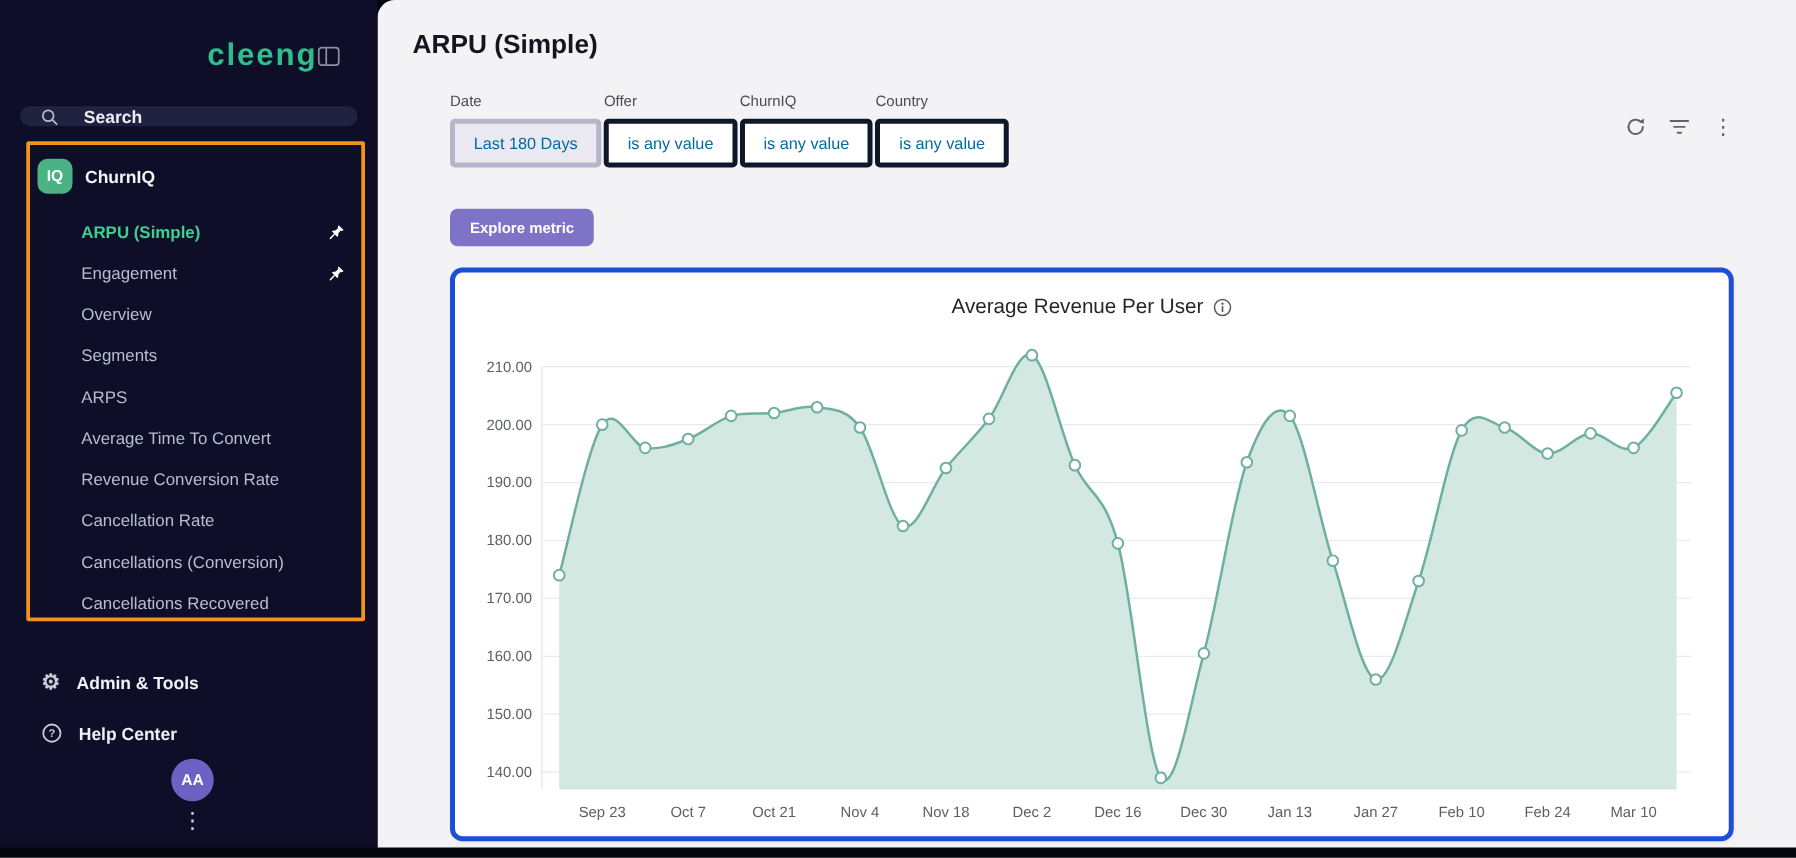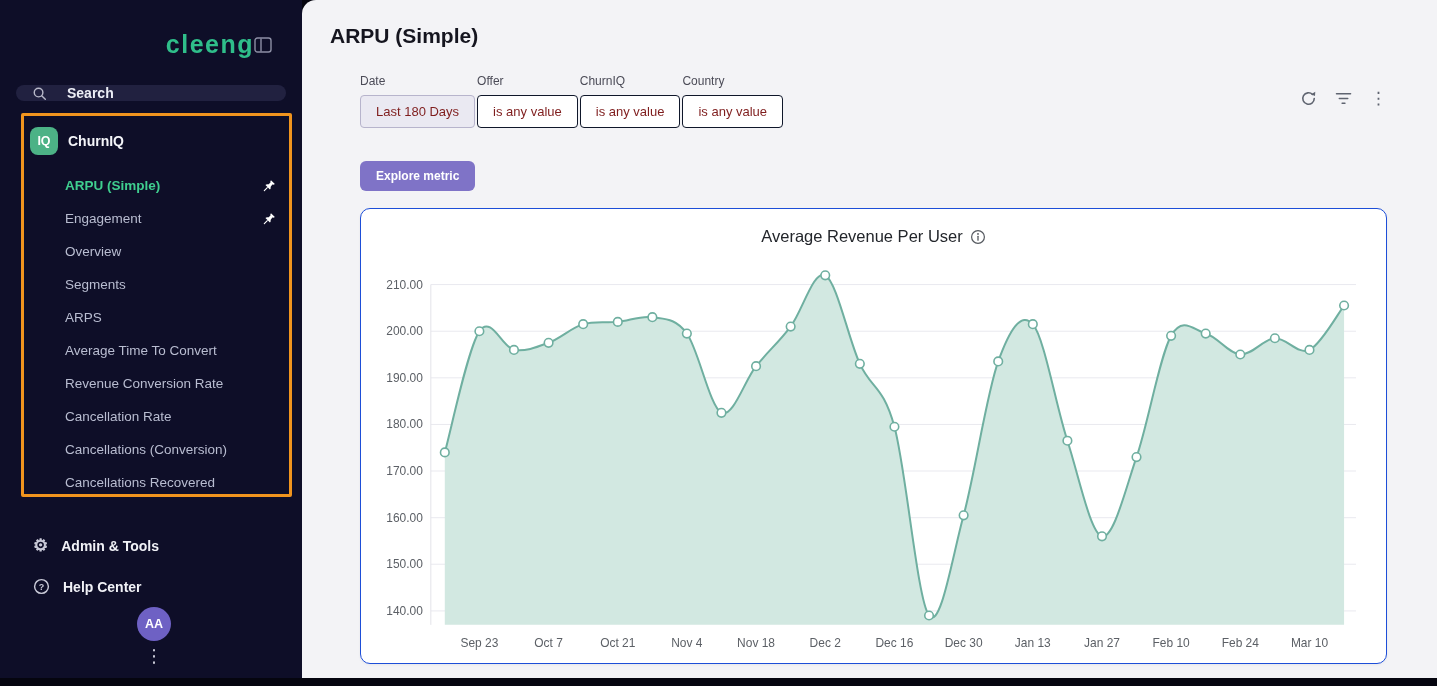--- a/index.html
+++ b/index.html
@@ -32,28 +32,28 @@
   .kebab { color:#d2d3df; font-size:18px; cursor:pointer; padding:4px 8px; }
 
   
   .main { flex:1; height:678px; background:#f3f3f6; border-top-left-radius:14px; padding:24px 50px 14px 28px; overflow:hidden; }
   .page-title { font-size:21px; font-weight:700; color:#15151f; }
   .content { margin-left:30px; margin-top:26px; }
 
   .filter-row { display:flex; align-items:center; gap:2px; }
   .filter-group { display:flex; flex-direction:column; gap:7px; }
   .filter-label { font-size:12px; color:#4b4b57; }
-  .chip { font-size:13px; color:#7f1d1d; background:#fff; border:1px solid #0f172a; border-radius:4px; padding:8px 15px; cursor:pointer; white-space:nowrap; }
+  .chip { font-size:13px; color:#0369a1; background:#fff; border:4px solid #0f172a; border-radius:4px; padding:8px 15px; cursor:pointer; white-space:nowrap; }
   .chip.selected { background:#eae9f2; border-color:#b7b4cc; font-weight:400; }
   .filter-actions { margin-left:auto; display:flex; align-items:center; gap:18px; padding-bottom:6px; }
   .icon-btn { cursor:pointer; display:flex; align-items:center; }
 
   .explore { margin-top:33px; background:#7f73c7; color:#fff; border:none; border-radius:6px; font-size:12px; font-weight:700; padding:8px 16px; cursor:pointer; font-family:"Liberation Sans", sans-serif; }
 
-  .card { margin-top:17px; background:#fff; border:1px solid #1d4ed8; border-radius:10px; box-shadow:0 1px 3px rgba(20,20,40,.05); padding:14px 14px 6px 14px; }
+  .card { margin-top:17px; background:#fff; border:4px solid #1d4ed8; border-radius:10px; box-shadow:0 1px 3px rgba(20,20,40,.05); padding:14px 14px 6px 14px; }
   .card-title-row { display:flex; align-items:center; justify-content:center; gap:7px; margin-top:4px; }
   .card-title { font-size:16.5px; color:#23262b; }
   #chart-svg { width:100%; height:auto; display:block; margin-top:2px; }
 </style>
 </head>
 <body>
 
 <div class="page">
 
   <aside class="sidebar">

